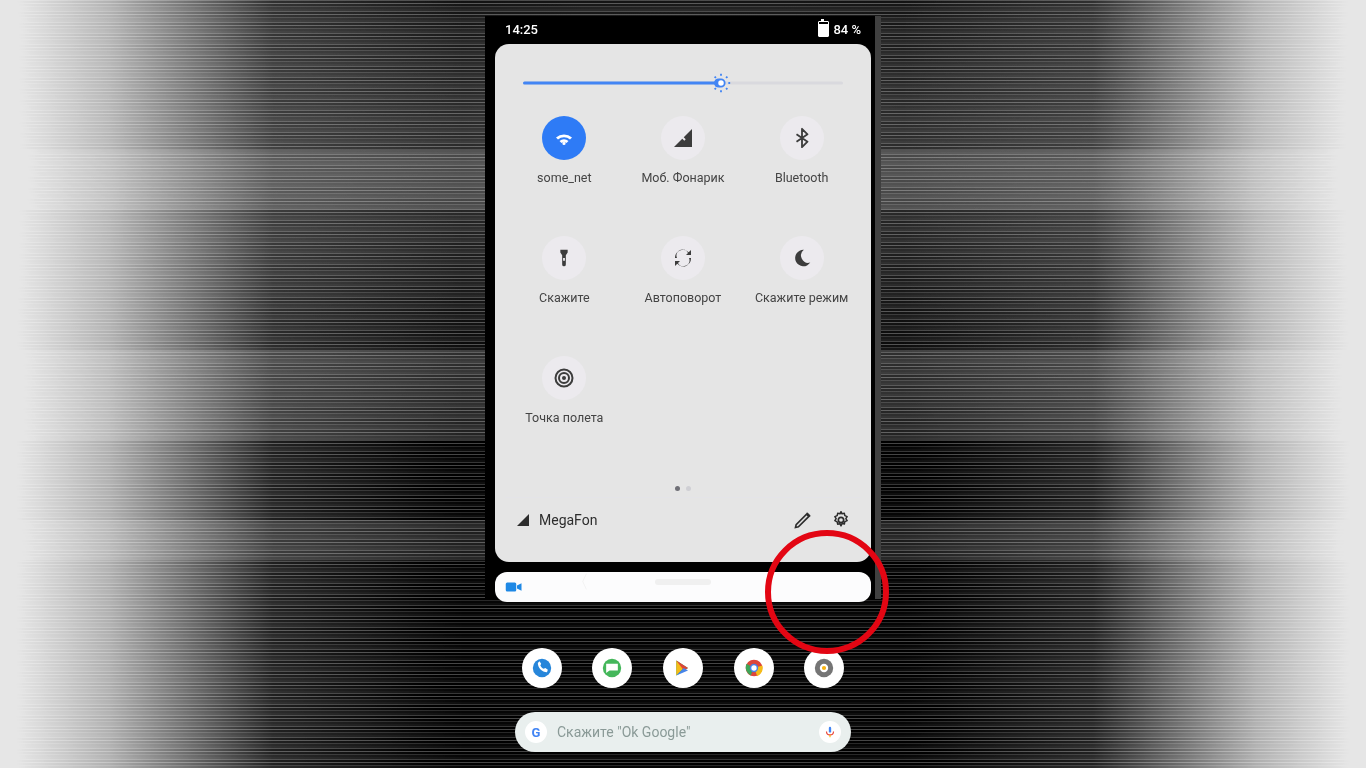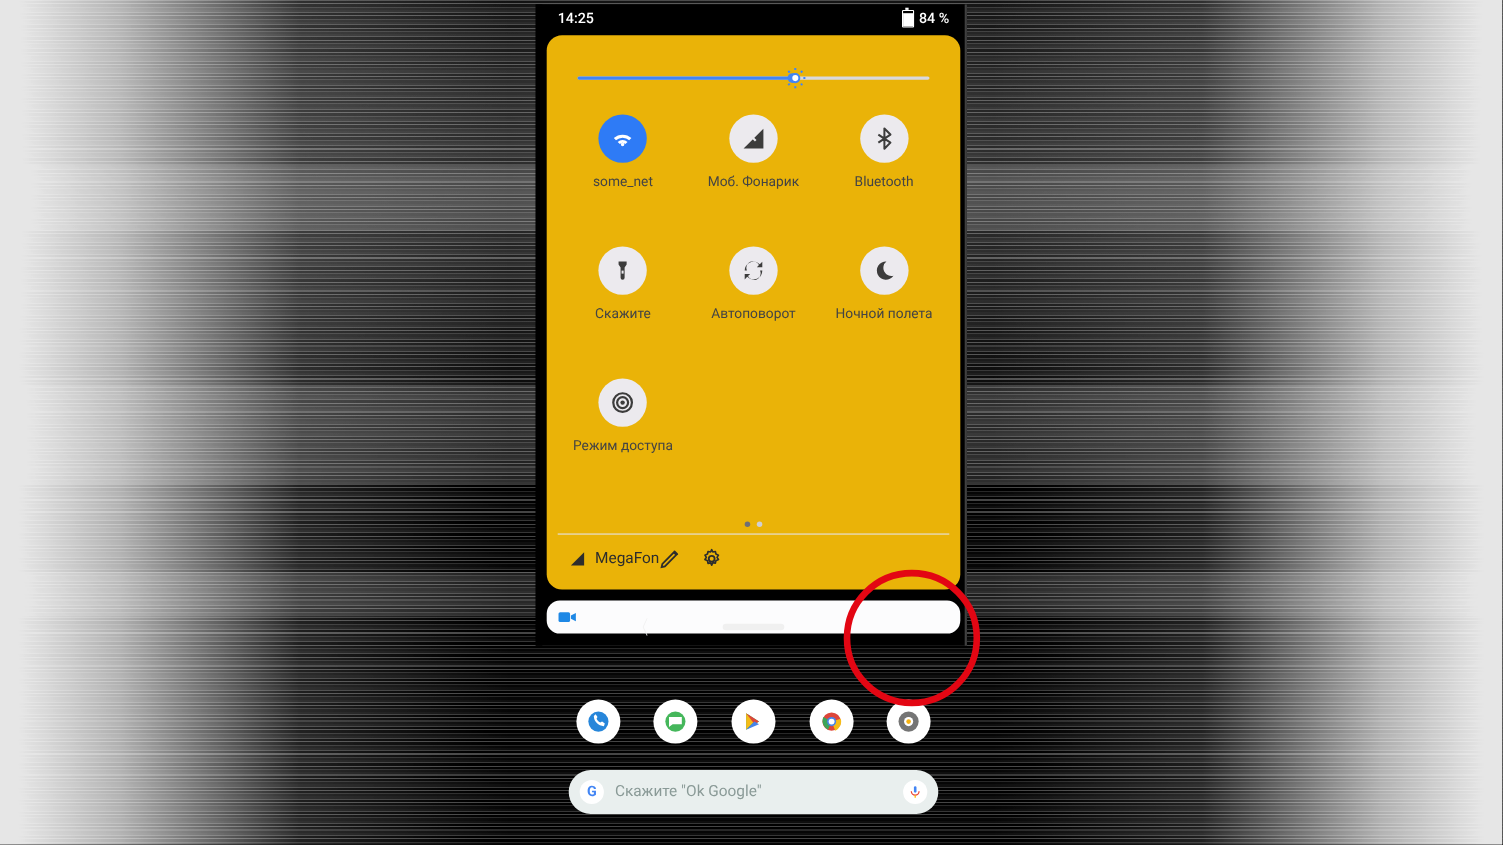--- a/index.html
+++ b/index.html
@@ -24,52 +24,52 @@
   }
   
   .noise::after{content:"";position:absolute;inset:0;pointer-events:none;mix-blend-mode:screen;
     background:
       linear-gradient(#8d8d8d,#8d8d8d) 0 150px/100% 60px no-repeat,
       linear-gradient(#a0a0a0,#a0a0a0) 0 350px/100% 90px no-repeat,
       linear-gradient(#8a8a8a,#8a8a8a) 0 520px/100% 40px no-repeat;
     opacity:.25;
   }
 
-  .phone{position:absolute;left:50%;top:4px;transform:translateX(-50%);
-    width:384px;height:583px;background:#000;border-left:6px solid #000;border-right:2px solid #404040;box-sizing:content-box}
+  .phone{position:absolute;left:50%;top:16px;transform:translateX(-50%);
+    width:384px;height:583px;background:#000;border-left:6px solid #000;border-right:6px solid #404040;box-sizing:content-box}
   .screen{position:absolute;left:0;right:0;top:0;bottom:0}
 
   .statusbar{height:26px;display:flex;align-items:center;justify-content:space-between;
     color:#fff;font-size:13px;font-weight:500;padding:0 14px}
   .statusbar .right{display:flex;align-items:flex-end;gap:4px}
   .battery-icon{width:9px;height:14px;border:1px solid #fff;border-radius:1px;position:relative;display:inline-block}
   .battery-icon::before{content:"";position:absolute;top:-3px;left:2px;width:3px;height:2px;background:#fff}
   .battery-icon::after{content:"";position:absolute;left:0;right:0;bottom:0;height:84%;background:#fff}
 
   .qs-wrap{position:absolute;left:4px;right:4px;top:28px}
-  .qs-panel{background:#eab308;border-radius:14px;box-shadow:0 1px 2px rgba(0,0,0,.15);padding:18px 10px 10px}
+  .qs-panel{background:#e5e5e5;border-radius:14px;box-shadow:0 1px 2px rgba(0,0,0,.15);padding:18px 10px 24px}
 
   .brightness{position:relative;height:30px;margin:6px 18px 18px}
   .track{position:absolute;left:0;right:0;top:50%;height:3px;background:#d9d9de;transform:translateY(-50%);border-radius:3px}
   .track-fill{position:absolute;left:0;top:50%;height:3px;background:#4285f4;transform:translateY(-50%);border-radius:3px}
   .track-fill::after{content:"";position:absolute;right:-2px;top:-3px;width:9px;height:9px;border-radius:50%;background:#4285f4}
   .bthumb{position:absolute;top:50%;transform:translate(-50%,-50%);color:#4285f4}
   .bthumb svg{display:block}
 
   .grid{display:grid;grid-template-columns:repeat(3,1fr);grid-auto-rows:120px;gap:0;justify-items:center;align-items:start;margin-top:4px}
   .tile{display:flex;flex-direction:column;align-items:center;width:110px}
   .ticon{width:44px;height:44px;border-radius:50%;display:flex;align-items:center;justify-content:center;background:#eceaee;color:#3c3c3c}
   .ticon.active{background:#2e7bf6;color:#fff}
   .tlabel{margin-top:10px;font-size:12.5px;color:#444;text-align:center;min-height:16px}
 
   .dots{display:flex;justify-content:center;gap:6px;margin:10px 0 6px}
   .dot{width:5px;height:5px;border-radius:50%;background:#cfcfd4}
   .dot.active{background:#6f6f76}
 
-  .footer{border-top:1px solid #e4e4e8;margin-top:0;padding:12px 10px 8px;display:flex;align-items:center;}
+  .footer{border-top:1px solid #e4e4e8;margin-top:0;padding:12px 10px 8px;display:flex;align-items:center;justify-content:space-between}
   .carrier{display:flex;align-items:center;gap:8px;color:#2d2d2d;font-size:14px}
   .footer-actions{display:flex;align-items:center;gap:18px;color:#2d2d2d}
   .ibtn{display:flex;align-items:center;justify-content:center}
 
   .highlight-circle{position:absolute;width:112px;height:112px;border:6px solid #e30613;border-radius:50%;pointer-events:none}
 
   .notif{margin-top:10px;background:#fcfcfd;border-radius:12px;height:30px;display:flex;align-items:center;padding:0 10px}
   .cam-icon{color:#1e88e5}
 
   .home-bg{position:absolute;left:4px;right:4px;top:620px;bottom:30px;border-radius:10px;background:linear-gradient(0deg,#5d8c85,#6e9a93);opacity:.92}
@@ -218,31 +218,31 @@
                   </svg>
                 </div>
                 <div class="tlabel">Автоповорот</div>
               </div>
               <div class="tile">
                 <div class="ticon">
                   <svg width="22" height="22" viewBox="0 0 24 24">
                     <path d="M14 3a9 9 0 1 0 7 14 8 8 0 0 1-7-14z" fill="#3c3c3c"></path>
                   </svg>
                 </div>
-                <div class="tlabel">Ночной полета</div>
+                <div class="tlabel">Скажите режим</div>
               </div>
               <div class="tile">
                 <div class="ticon">
                   <svg width="24" height="24" viewBox="0 0 24 24">
                     <circle cx="12" cy="12" r="2" fill="#3c3c3c"></circle>
                     <circle cx="12" cy="12" r="5" fill="none" stroke="#3c3c3c" stroke-width="2"></circle>
                     <circle cx="12" cy="12" r="8.5" fill="none" stroke="#3c3c3c" stroke-width="2"></circle>
                   </svg>
                 </div>
-                <div class="tlabel">Режим доступа</div>
+                <div class="tlabel">Точка полета</div>
               </div>
             </div>
 
           <div class="dots" id="dots">
               <span class="dot active"></span>
               <span class="dot"></span>
             </div>
 
           <div class="footer">
             <div class="carrier">

